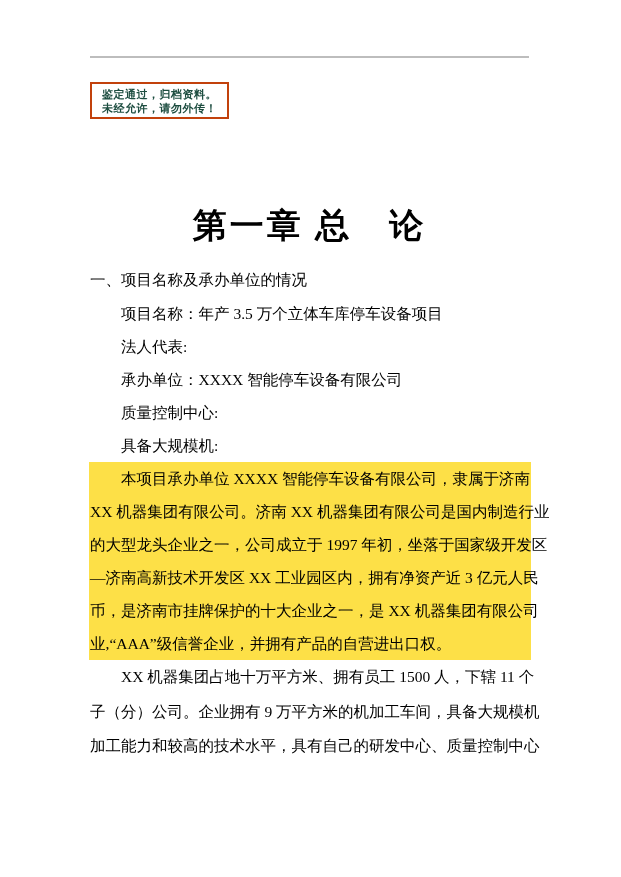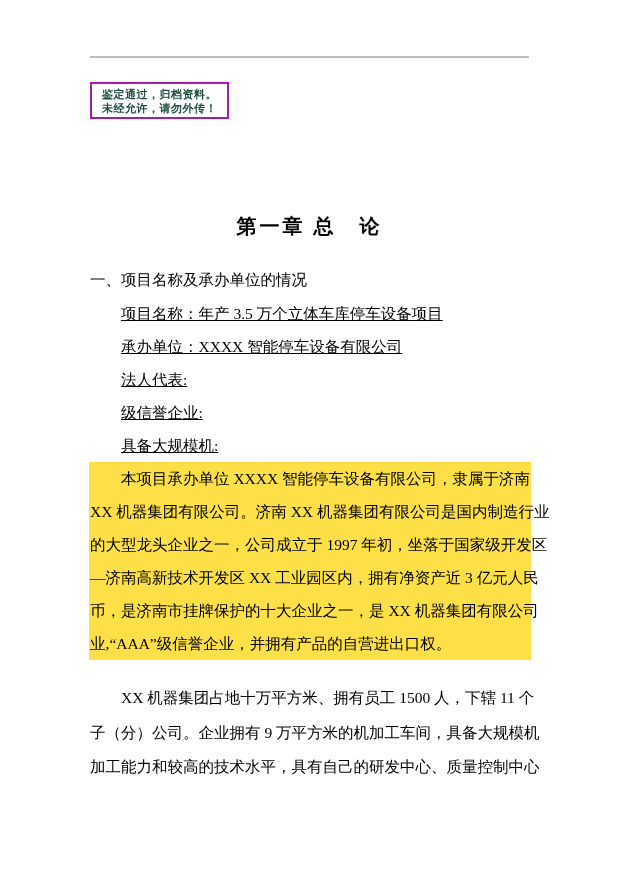--- a/index.html
+++ b/index.html
@@ -18,69 +18,68 @@
     margin-right: 92px; 
   }
   .header-rule {
     margin-top: 56px;
     border-top: 2px solid #bdbdbd;
     width: 439px;
   }
   .stamp {
     margin-top: 24px;
     width: 139px;
-    border: 2px solid #a21caf;
+    border: 2px solid #c2410c;
     padding: 3px 4px 2px 4px;
     text-align: center;
   }
   .stamp .stamp-line {
     font-size: 11px;
     font-weight: bold;
     color: #1d4d40;
     line-height: 14px;
     white-space: nowrap;
     letter-spacing: 0.5px;
   }
   .doc-title {
     margin-top: 86px;
     text-align: center;
-    font-size: 20px;
+    font-size: 34px;
     font-weight: bold;
     letter-spacing: 3px;
     line-height: 42px;
     white-space: nowrap;
   }
   .section-heading {
     margin-top: 22px;
     font-size: 15.5px;
     line-height: 22px;
     white-space: nowrap;
   }
-  .fields { margin-top: 6px; text-decoration: underline; }
+  .fields { margin-top: 6px; }
   .field-line {
     height: 33px;
     line-height: 33px;
     padding-left: 31px;
     font-size: 15.5px;
     white-space: nowrap;
   }
   .para {
     font-size: 15.5px;
     line-height: 33px;
   }
   .para-highlight {
     background: #fde047;
     margin-left: -1px;
     margin-right: -2px;
     padding: 0 1px;
   }
   .para .line { white-space: nowrap; }
   .para .indent { text-indent: 31px; }
   .para-group {
-    margin-top: 21px;
     line-height: 34.5px;
   }
 </style>
 </head>
 <body>
 
 <div class="page">
   <div class="content">
 
     <div class="header-rule"></div>
@@ -89,23 +88,23 @@
       <div class="stamp-line">鉴定通过，归档资料。</div>
       <div class="stamp-line">未经允许，请勿外传！</div>
     </div>
 
     <div class="doc-title">第一章 总　论</div>
 
     <div class="section-heading">一、项目名称及承办单位的情况</div>
 
     <div class="fields">
       <div class="field-line">项目名称：年产 3.5 万个立体车库停车设备项目</div>
+      <div class="field-line">法人代表:</div>
       <div class="field-line">承办单位：XXXX 智能停车设备有限公司</div>
-      <div class="field-line">法人代表:</div>
-      <div class="field-line">级信誉企业:</div>
+      <div class="field-line">质量控制中心:</div>
       <div class="field-line">具备大规模机:</div>
     </div>
 
     <div class="para para-highlight">
       <div class="line indent">本项目承办单位 XXXX 智能停车设备有限公司，隶属于济南</div>
       <div class="line">XX 机器集团有限公司。济南 XX 机器集团有限公司是国内制造行业</div>
       <div class="line">的大型龙头企业之一，公司成立于 1997 年初，坐落于国家级开发区</div>
       <div class="line">—济南高新技术开发区 XX 工业园区内，拥有净资产近 3 亿元人民</div>
       <div class="line">币，是济南市挂牌保护的十大企业之一，是 XX 机器集团有限公司</div>
       <div class="line">业,“AAA”级信誉企业，并拥有产品的自营进出口权。</div>

